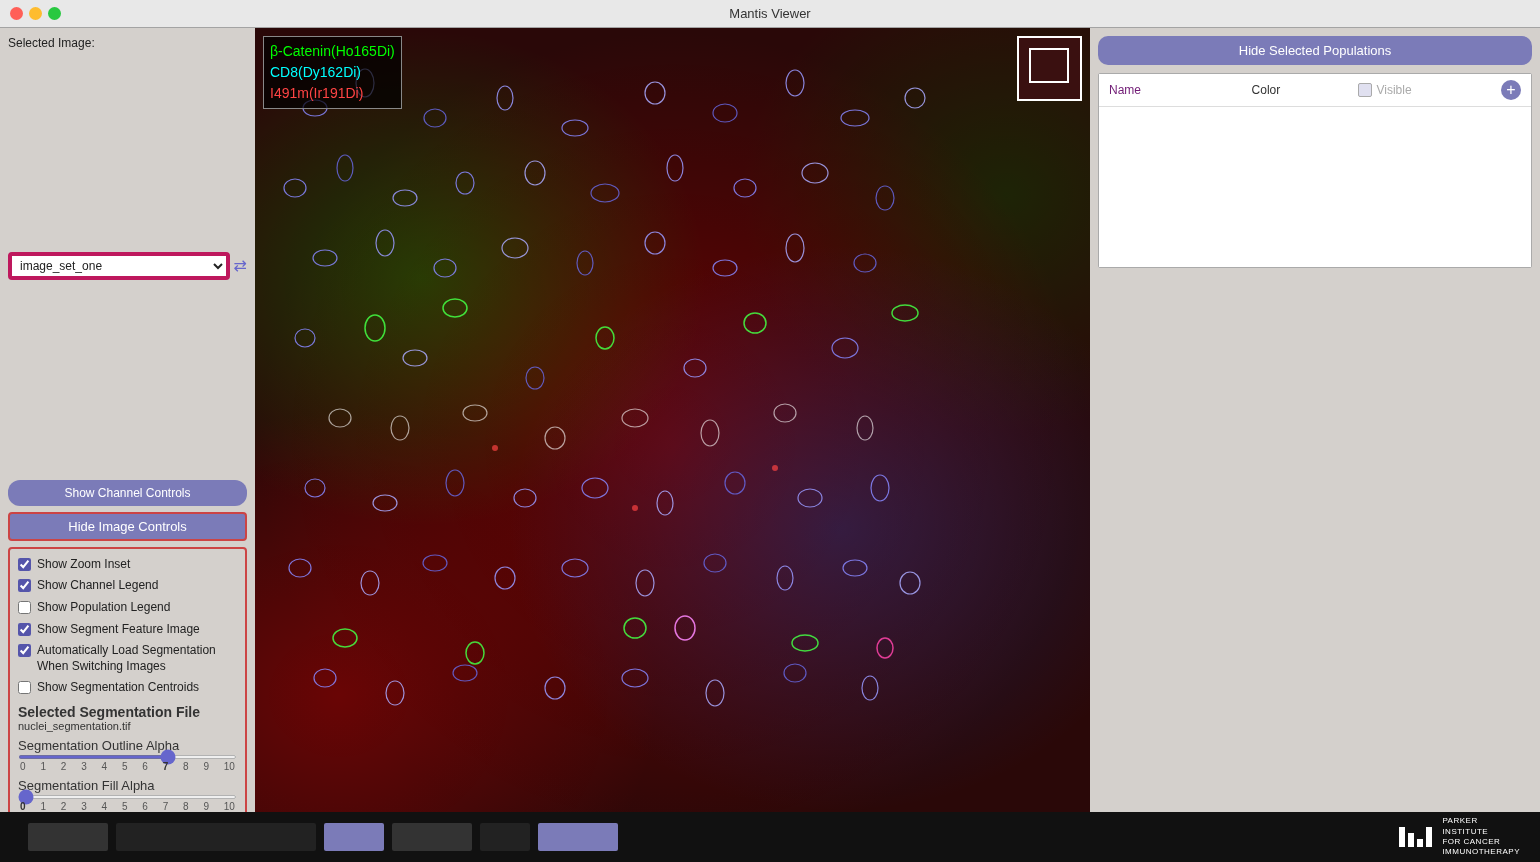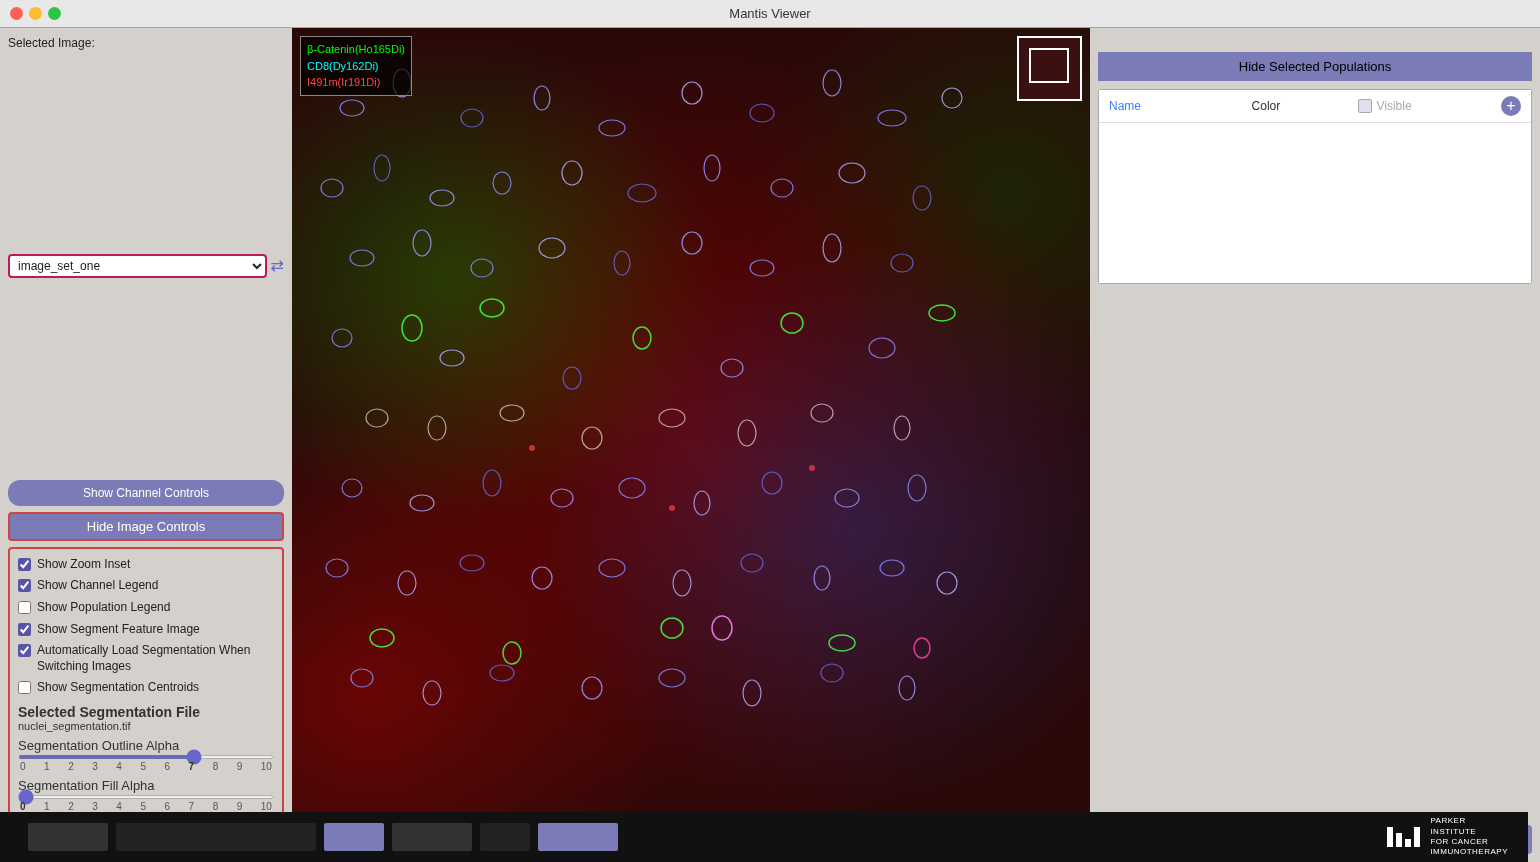--- a/index.html
+++ b/index.html
@@ -46,21 +46,21 @@
 
     
     .main-layout {
       display: flex;
       height: calc(862px - 28px);
       background: #d0d0d0;
     }
 
     
     .left-panel {
-      width: 292px;
+      width: 255px;
       background: #d4d0cc;
       display: flex;
       flex-direction: column;
       padding: 8px;
       gap: 6px;
       flex-shrink: 0;
     }
 
     .selected-image-row {
       display: flex;
@@ -76,21 +76,21 @@
     .image-select-wrapper {
       display: flex;
       align-items: center;
       gap: 4px;
       flex: 1;
     }
     .image-select {
       flex: 1;
       padding: 2px 4px;
       font-size: 12px;
-      border: 2px solid #be185d;
+      border: 4px solid #be185d;
       border-radius: 4px;
       background: white;
       color: #222;
     }
     .nav-arrows {
       display: flex;
       align-items: center;
       color: #6666cc;
       font-size: 16px;
       cursor: pointer;
@@ -226,21 +226,21 @@
     }
 
     
     .channel-overlay {
       position: absolute;
       top: 8px;
       left: 8px;
       background: rgba(0,0,0,0.7);
       border: 1px solid #888;
       padding: 4px 6px;
-      font-size: 11px;
+      font-size: 14px;
       line-height: 1.5;
     }
     .ch-green { color: #00ff00; }
     .ch-cyan { color: #00ffff; }
     .ch-red { color: #ff4444; }
 
     
     .zoom-inset {
       position: absolute;
       top: 8px;
@@ -266,48 +266,47 @@
       background: #d4d0cc;
       display: flex;
       flex-direction: column;
       padding: 8px;
       gap: 8px;
       flex-shrink: 0;
     }
 
     .btn-hide-selected-pops {
       background: #7b7bb8;
-      color: #000000;
+      color: #ffffff;
       border: none;
-      border-radius: 0;
+      border-radius: 10px;
       padding: 7px 10px;
       font-size: 13px;
       cursor: pointer;
       width: 100%;
       font-weight: 500;
-      margin-top: 16px;
     }
 
     .populations-table {
       width: 100%;
       background: white;
       border: 1px solid #aaa;
       border-radius: 2px;
     }
     .pop-table-header {
       display: flex;
       align-items: center;
       padding: 6px 10px;
       border-bottom: 1px solid #ddd;
       background: white;
     }
     .pop-col-name {
       flex: 2;
       font-size: 12px;
-      color: #3b82f6;
+      color: #701a75;
       font-weight: 500;
     }
     .pop-col-color {
       flex: 1.5;
       font-size: 12px;
       color: #333;
       font-weight: 500;
     }
     .pop-col-visible {
       flex: 2;
@@ -583,21 +582,21 @@
         <button class="pop-add-btn">+</button>
       </div>
       <div class="pop-table-body"></div>
     </div>
 
     <button class="btn-show-plot" style="margin-top:auto;">Show Plot Pane</button>
 
   </div>
 </div>
 
-<div style="position:fixed;bottom:0;left:0;right:12px;height:50px;background:#111;display:flex;align-items:center;justify-content:flex-end;padding:0 20px;z-index:10;">
+<div style="position:fixed;bottom:0;left:0;right:0;height:50px;background:#111;display:flex;align-items:center;justify-content:flex-end;padding:0 20px;z-index:10;">
 
   <div style="display:flex;gap:8px;margin-right:auto;margin-left:8px;">
     <div style="width:80px;height:28px;background:#333;border-radius:2px;"></div>
     <div style="width:200px;height:28px;background:#222;border-radius:2px;"></div>
     <div style="width:60px;height:28px;background:#7b7bb8;border-radius:2px;"></div>
     <div style="width:80px;height:28px;background:#333;border-radius:2px;"></div>
     <div style="width:50px;height:28px;background:#222;border-radius:2px;"></div>
     <div style="width:80px;height:28px;background:#7b7bb8;border-radius:2px;"></div>
   </div>
 

